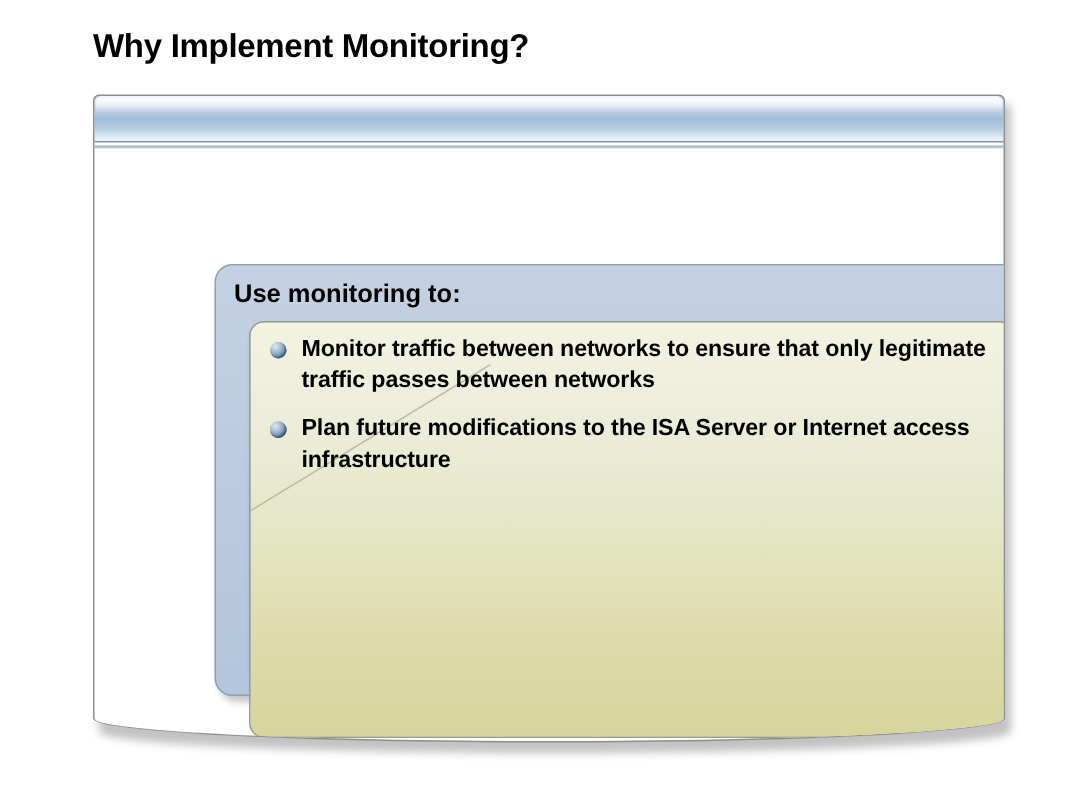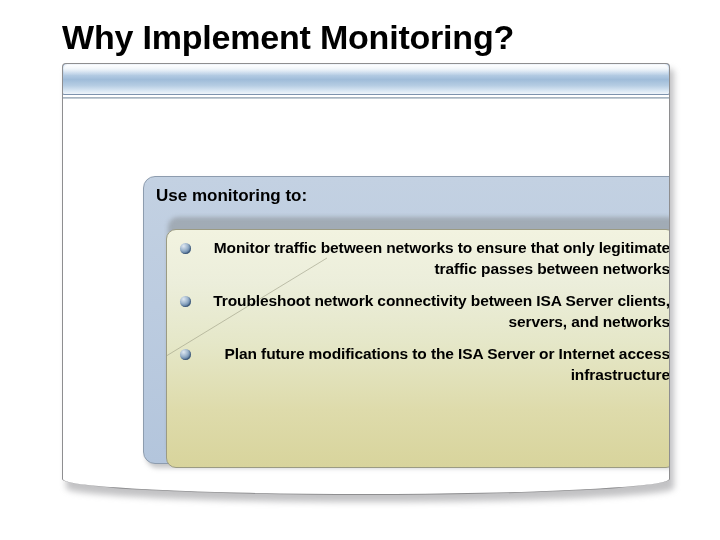--- a/index.html
+++ b/index.html
@@ -13,21 +13,21 @@
     font-family: "Liberation Sans", sans-serif;
     overflow: hidden;
     position: relative;
   }
 
   
   #slide-title {
     position: absolute;
     left: 62px;
     top: 18px;
-    font-size: 34px;
+    font-size: 22px;
     font-weight: bold;
     color: #000000;
     letter-spacing: -0.2px;
     white-space: nowrap;
   }
 
   
   #doc-window {
     position: absolute;
     left: 62px;
@@ -50,21 +50,20 @@
     position: absolute;
     left: 0;
     top: 0;
     width: 608px;
     height: 432px;
     background: #ffffff;
     border: 1px solid #8e8e90;
     border-radius: 4px 4px 50% 50% / 4px 4px 16px 16px;
     box-sizing: border-box;
     overflow: hidden;
-    text-align: right;
   }
   
   #doc-titlebar {
     position: absolute;
     left: -1px;
     top: -1px;
     width: 608px;
     height: 32px;
     box-sizing: border-box;
     border: 1px solid #7d93ae;
@@ -151,23 +150,23 @@
     top: 3px;
     width: 510px;
     height: 239px;
     background: rgba(110,112,110,0.38);
     border-radius: 10px;
     filter: blur(2px);
   }
   #bullet-panel-box {
     position: absolute;
     left: 0;
-    top: 15px;
+    top: 0;
     width: 510px;
-    height: 239px;
+    height: 278px;
     box-sizing: border-box;
     border: 1px solid #9b9b83;
     border-radius: 10px;
     background: linear-gradient(to bottom,
         #f2f3e0 0%,
         #eceedb 22%,
         #e5e7c8 48%,
         #dedbab 76%,
         #d8d49c 100%);
     overflow: hidden;
@@ -250,21 +249,20 @@
 
             <div id="bullet-list">
 
               <div class="bullet-item">
                 <span class="bullet-glyph"></span>
                 <span>Monitor traffic between networks to ensure that only legitimate traffic passes between networks</span>
               </div>
 
               <div class="bullet-item">
                 <span class="bullet-glyph"></span>
-                <span>Troubleshoot network connectivity between ISA Server clients, servers, and networks</span>
               </div>
 
 
               <div class="bullet-item">
                 <span class="bullet-glyph"></span>
                 <span>Plan future modifications to the ISA Server or Internet access infrastructure</span>
               </div>
 
             </div>
           </div>

